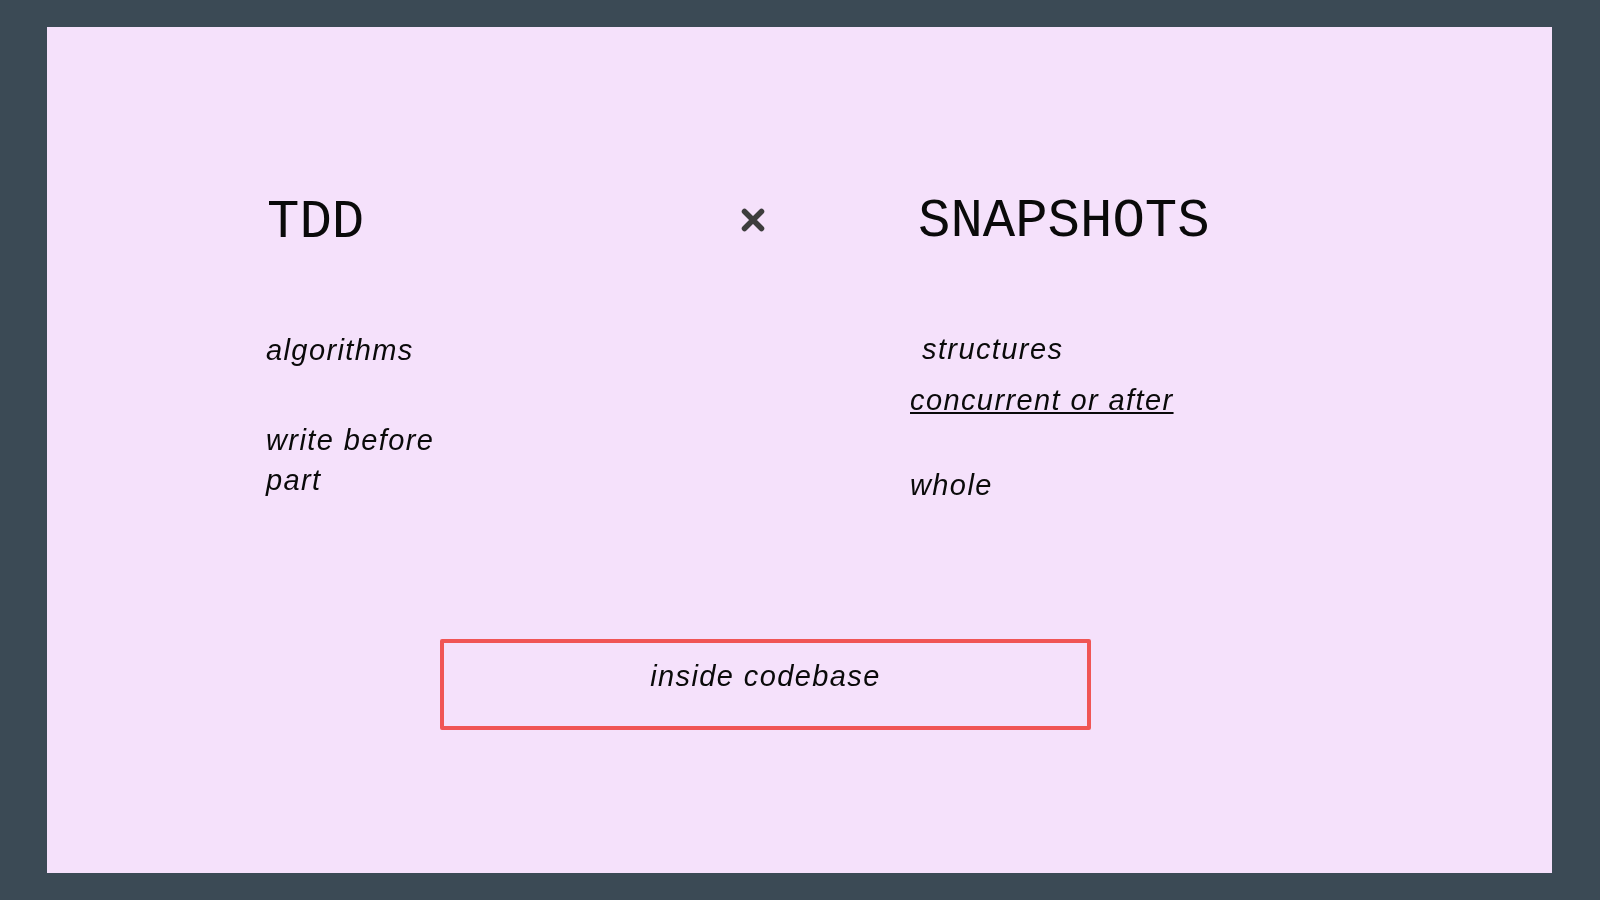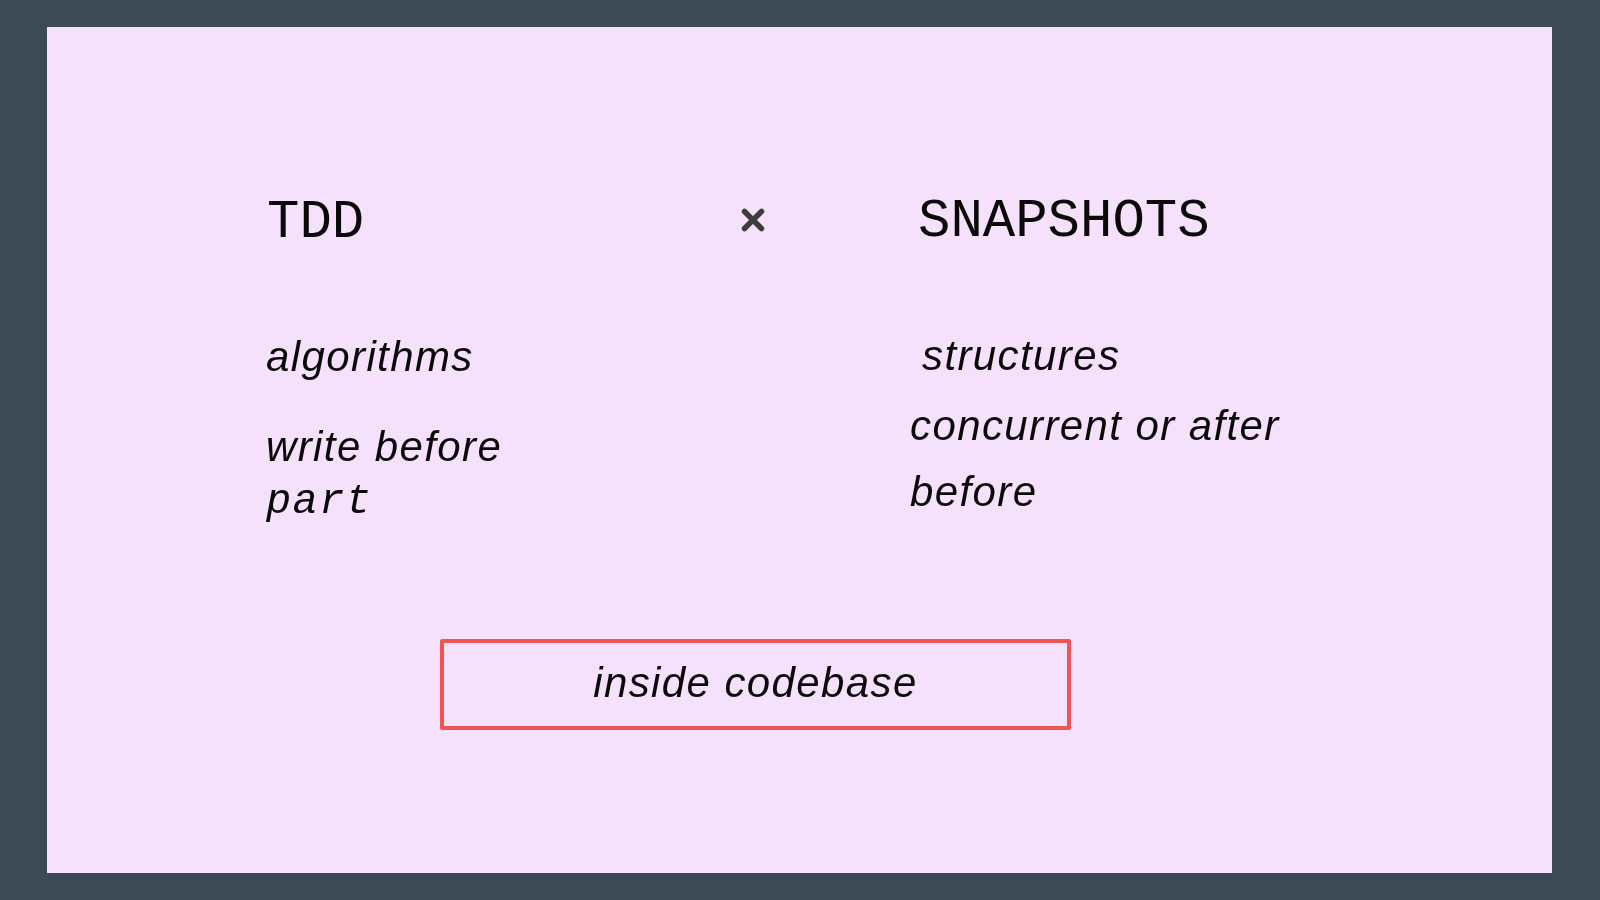--- a/index.html
+++ b/index.html
@@ -21,63 +21,64 @@
   .abs { position: absolute; white-space: nowrap; }
   .title {
     font-family: Liberation Mono, monospace;
     font-size: 54px;
     line-height: 1;
     color: #0a0a0a;
   }
   .item {
     font-family: "Liberation Sans", sans-serif;
     font-style: italic;
-    font-size: 42px;
+    font-size: 29px;
     line-height: 1;
     letter-spacing: 1.4px;
     color: #0a0a0a;
   }
   .vs-icon {
     position: absolute;
     left: 741px;
     top: 208px;
     width: 24px;
     height: 24px;
   }
   .callout-box {
     position: absolute;
     left: 440px;
     top: 639px;
     width: 623px;
     height: 83px;
     border: 4px solid #f05555;
     border-radius: 2px;
+    padding-left: 20px;
   }
   .callout-text {
     position: absolute;
     left: 0;
     right: 0;
     top: 19px;
     text-align: center;
   }
 </style>
 </head>
 <body>
 
 <div class="slide"></div>
 
 <div class="abs title" style="left:267px; top:196px;">TDD</div>
 <div class="abs item" style="left:266px; top:336px;">algorithms</div>
 <div class="abs item" style="left:266px; top:426px;">write before</div>
-<div class="abs item" style="left:266px; top:481px;font-family:Liberation Mono, monospace;">part</div>
+<div class="abs item" style="left:266px; top:466px;">part</div>
 
 <svg class="vs-icon" viewBox="0 0 24 24">
   <path d="M3.5 3.5 L20.5 20.5 M20.5 3.5 L3.5 20.5" stroke="#3d3d3d" stroke-width="5.5" stroke-linecap="round" fill="none"></path>
 </svg>
 
 <div class="abs title" style="left:918px; top:195px;text-align:center;">SNAPSHOTS</div>
 <div class="abs item" style="left:922px; top:335px;">structures</div>
-<div class="abs item" style="left:910px; top:405px;">concurrent or after</div>
-<div class="abs item" style="left:910px; top:471px;">before</div>
+<div class="abs item" style="left:910px; top:386px;text-decoration:underline;">concurrent or after</div>
+<div class="abs item" style="left:910px; top:471px;">whole</div>
 
 <div class="callout-box">
   <div class="callout-text item">inside codebase</div>
 </div>
 
 </body></html>

